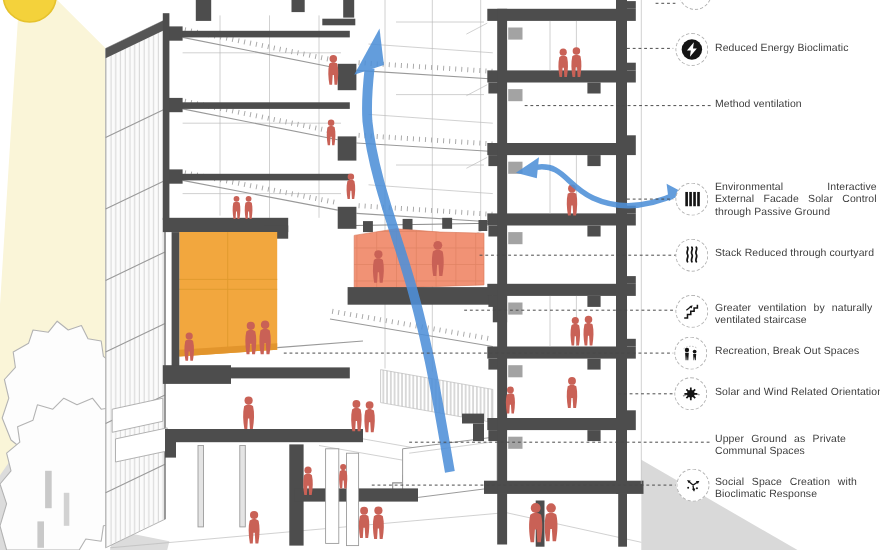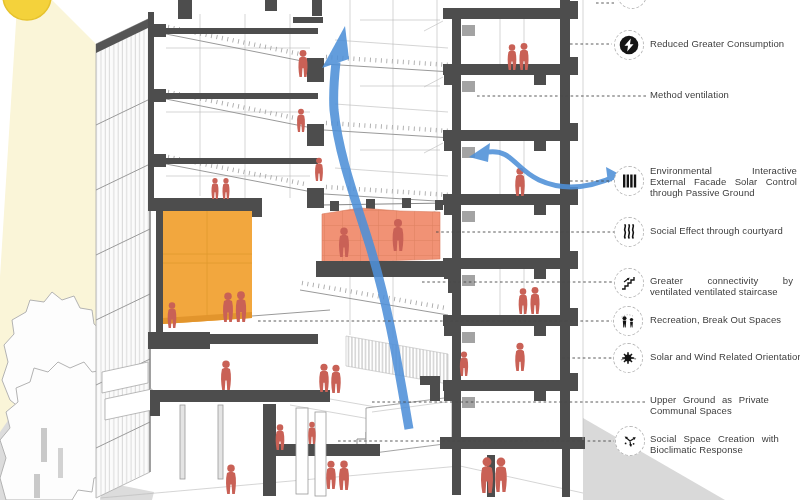--- a/index.html
+++ b/index.html
@@ -307,23 +307,23 @@
         <polygon points="3.6,4.4 7,5 5,7.2"></polygon>
     <path d="M9 9 L13 6.4" stroke="#141414" stroke-width="1.2" fill="none"></path>
         <polygon points="14.8,5.2 11.6,5.2 13.4,8"></polygon>
     <path d="M9 9.5 L9.6 13" stroke="#141414" stroke-width="1.2" fill="none"></path>
         <polygon points="10,15 8,12.4 11.2,12.2"></polygon>
     <circle cx="4.6" cy="11.4" r="0.9"></circle>
         <circle cx="12.6" cy="11.8" r="0.9"></circle>
       </svg>
 </div>
 
-<div class="lbl nowrap" style="left:650px;top:39px;">Reduced Greater Consumption</div>
+<div class="lbl nowrap" style="left:650px;top:39px;">Reduced Energy Bioclimatic</div>
 <div class="lbl nowrap" style="left:650px;top:90px;">Method ventilation</div>
 <div class="lbl just" style="left:650px;top:166px;width:147px;">Environmental Interactive External Facade Solar Control through Passive Ground</div>
-<div class="lbl nowrap" style="left:650px;top:226px;">Social Effect through courtyard</div>
-<div class="lbl just" style="left:650px;top:276px;width:143px;">Greater connectivity by ventilated ventilated staircase</div>
+<div class="lbl nowrap" style="left:650px;top:226px;">Stack Reduced through courtyard</div>
+<div class="lbl just" style="left:650px;top:276px;width:143px;">Greater ventilation by naturally ventilated staircase</div>
 <div class="lbl nowrap" style="left:650px;top:315px;">Recreation, Break Out Spaces</div>
 <div class="lbl nowrap" style="left:650px;top:352px;">Solar and Wind Related Orientation</div>
 <div class="lbl just" style="left:650px;top:434px;width:129px;">Social Space Creation with Bioclimatic Response</div>
 <div class="lbl just" style="left:650px;top:395px;width:119px;">Upper Ground as Private Communal Spaces</div>
 
 </div>
 
 </body></html>

